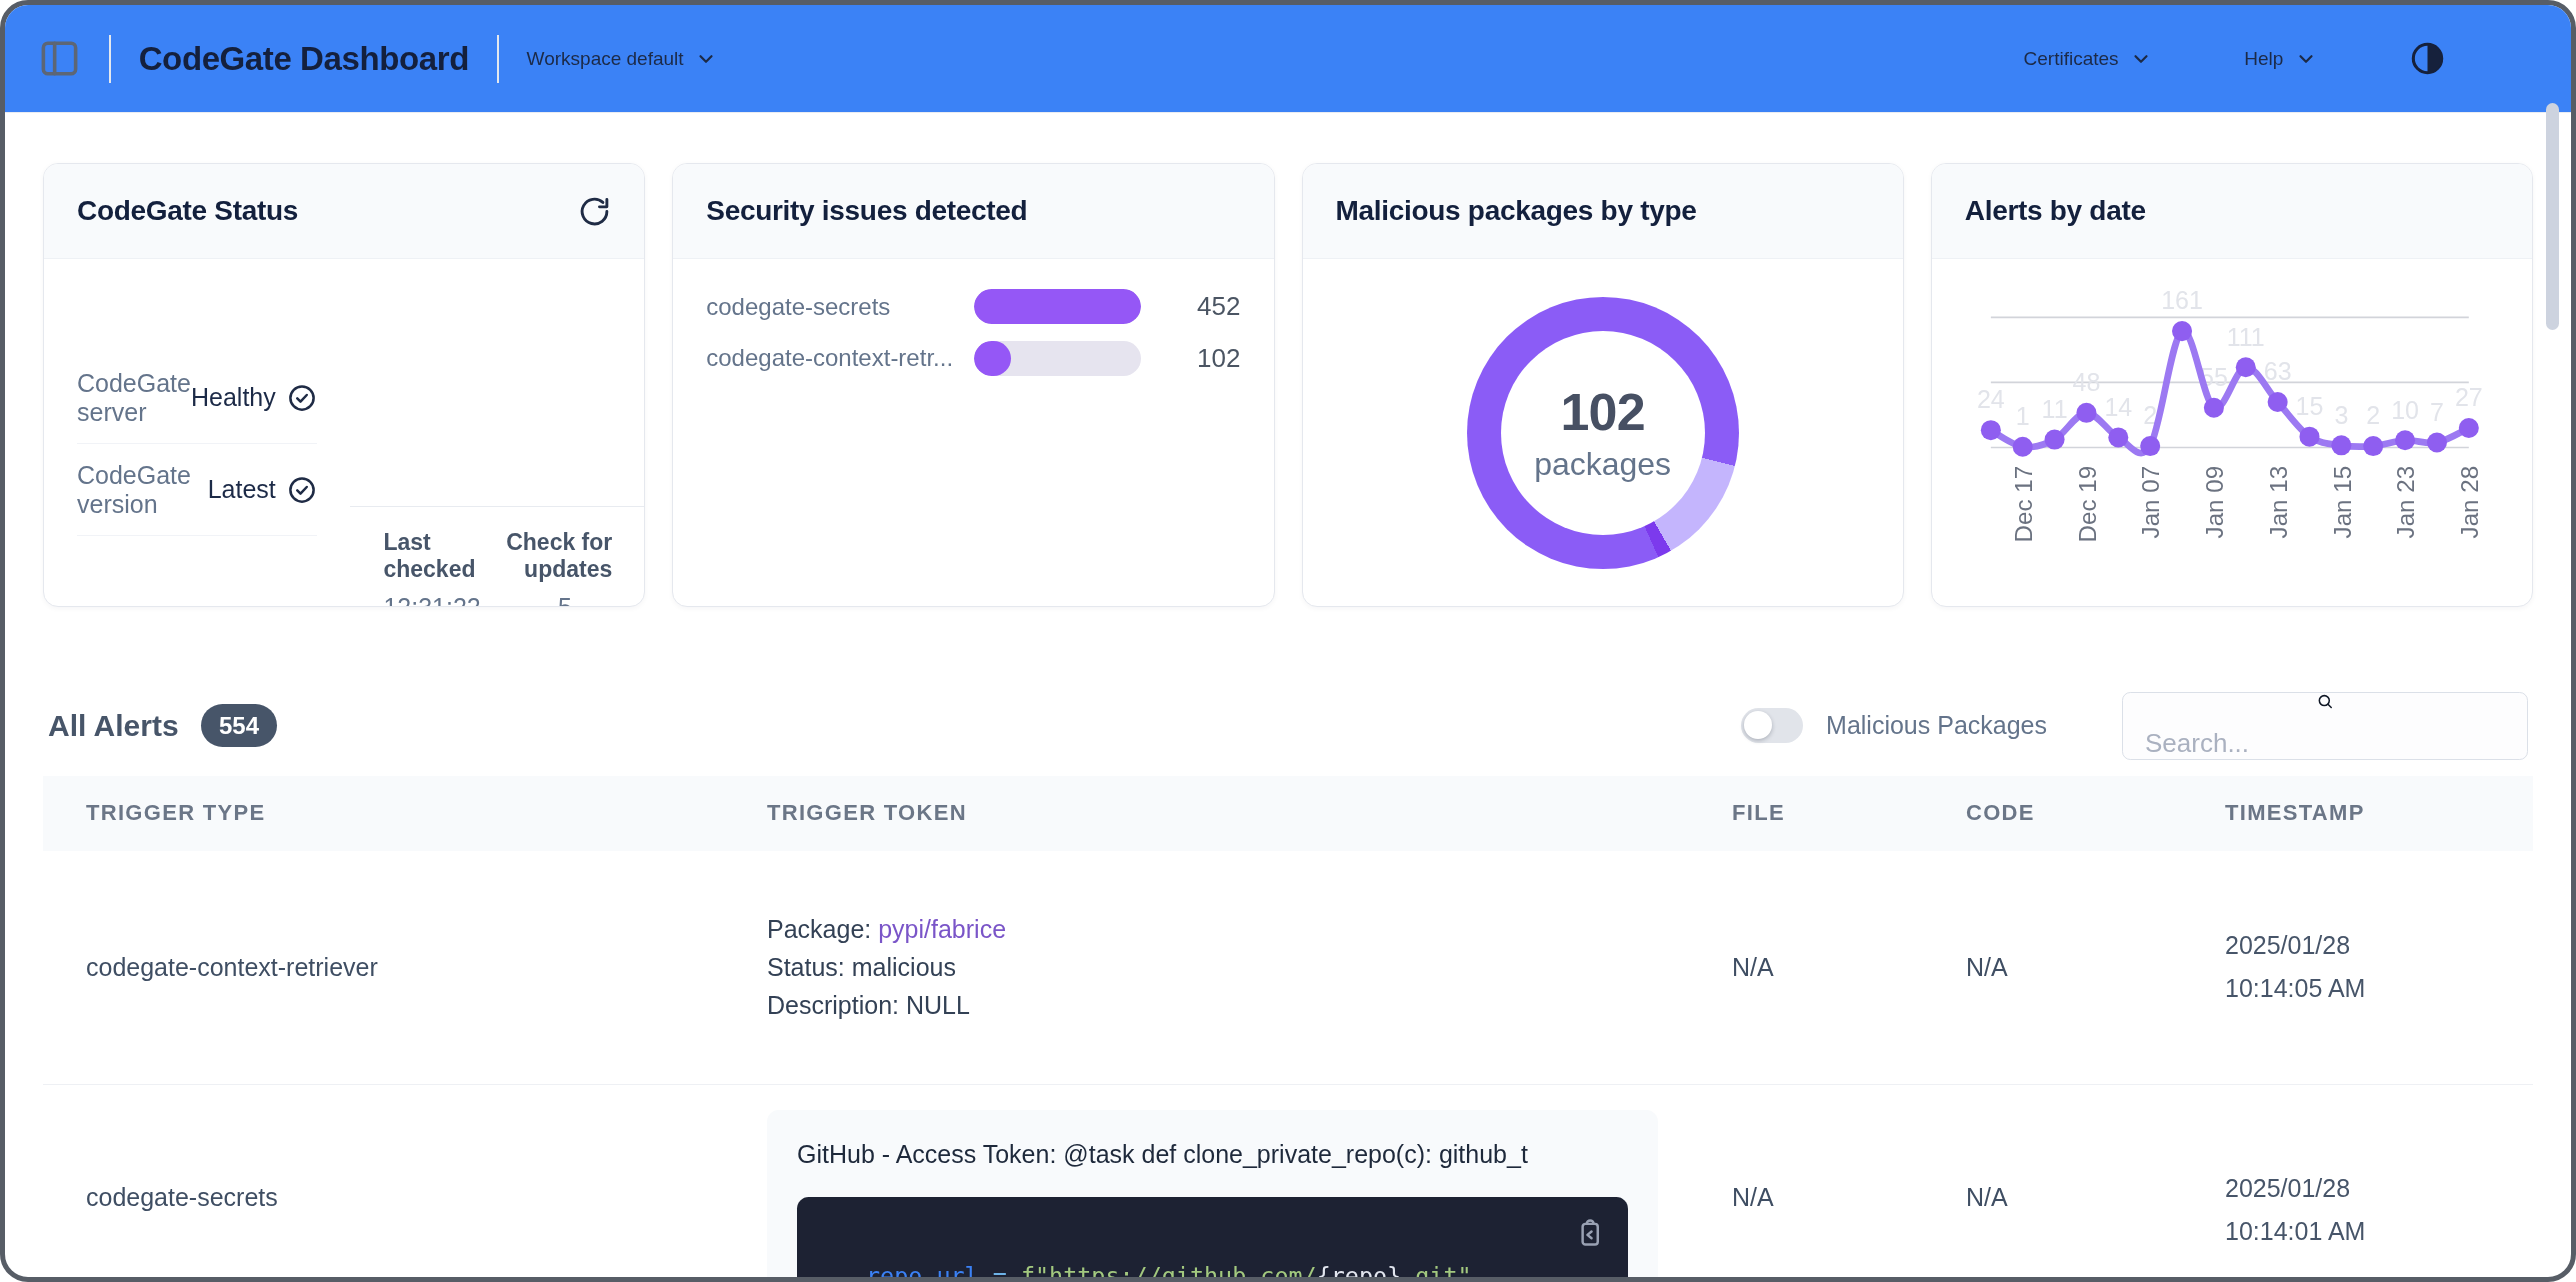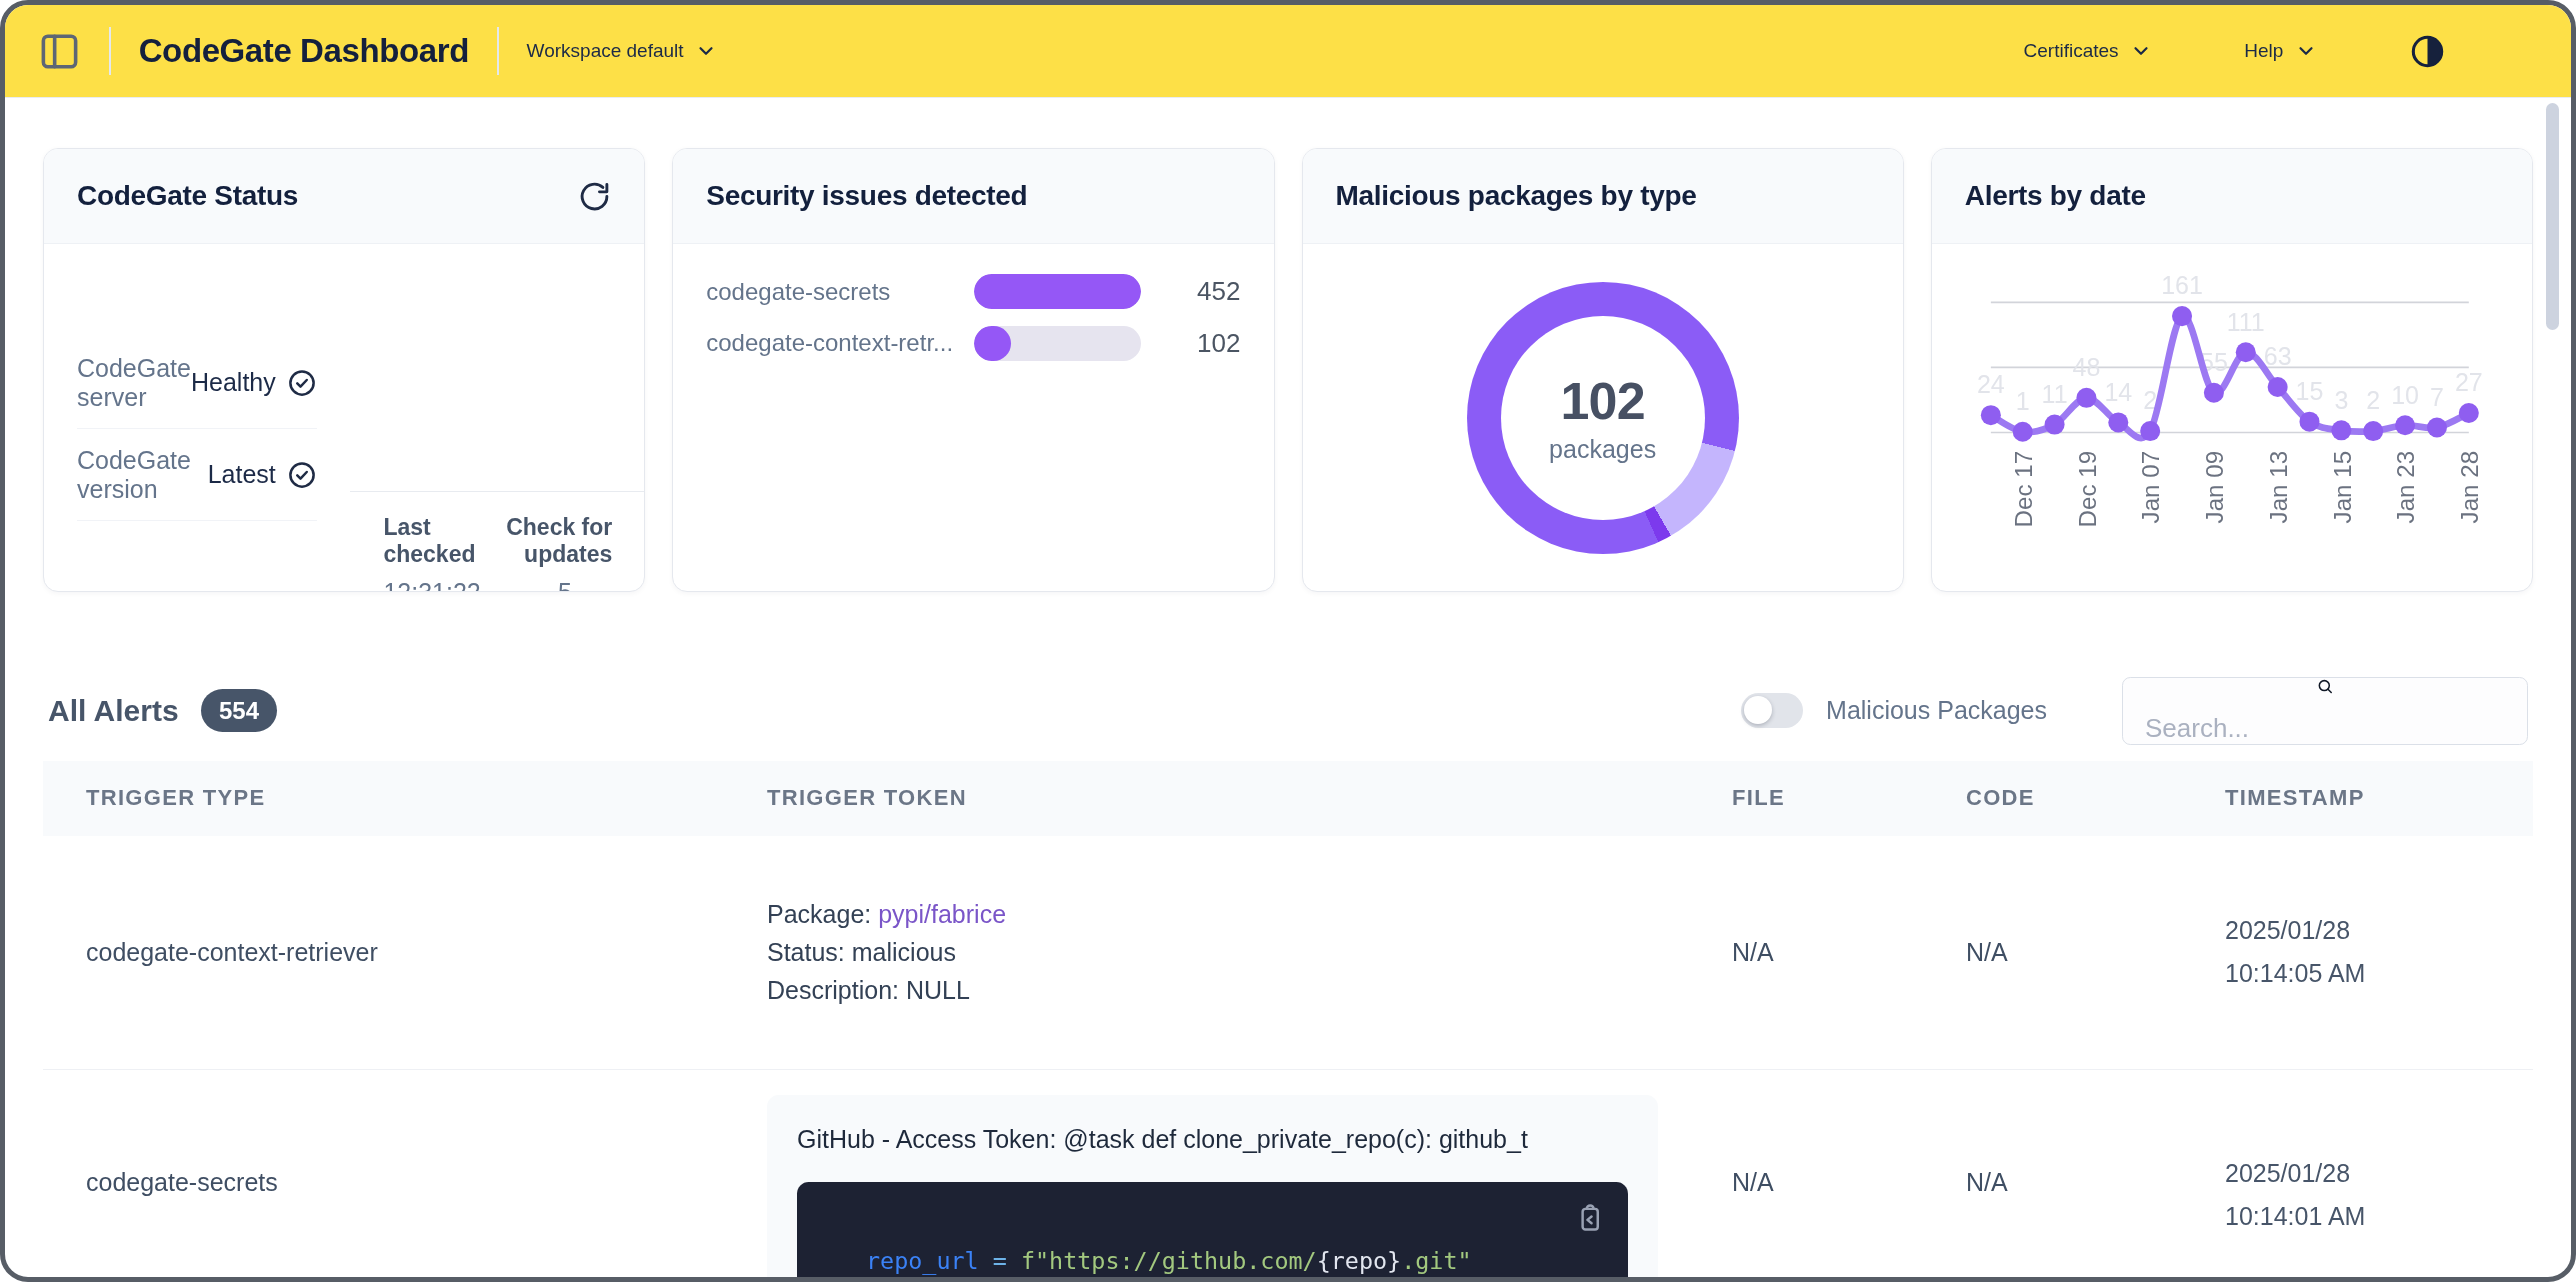--- a/index.html
+++ b/index.html
@@ -1,20 +1,20 @@
 <!DOCTYPE html>
 <html style="font-size:13.4px"><head>
 <meta charset="utf-8">
 <style>
   * { margin:0; padding:0; box-sizing:border-box; }
   html,body { width:2576px; height:1282px; background:#fff; font-family:"Liberation Sans","DejaVu Sans",sans-serif; }
   .window { position:fixed; inset:0; border:5px solid #575d66; border-radius:28px; overflow:hidden; background:#ffffff; }
 
   
-  .app-header { height:93px; background:#fde047; border-bottom:1.7px solid #e9ecf2; display:flex; align-items:center; padding:0 125px 0 33px; }
+  .app-header { height:108px; background:#3b82f6; border-bottom:1.7px solid #e9ecf2; display:flex; align-items:center; padding:0 125px 0 33px; }
   .icon-btn { display:flex; align-items:center; justify-content:center; cursor:pointer; }
   .v-divider { width:1.7px; height:48px; background:#e4e8ee; margin:0 28px; }
   .app-title { font-size:33px; font-weight:700; color:#14203d; letter-spacing:-0.4px; white-space:nowrap; }
   .menu-item { display:flex; align-items:center; gap:11.7px; font-size:19px; color:#1c2a47; cursor:pointer; white-space:nowrap; }
   .header-right { margin-left:auto; display:flex; align-items:center; gap:92px; }
 
   
   .main { padding:50px 38px 0 38px; }
   .cards-row { display:grid; grid-template-columns:repeat(4,1fr); gap:27px; }
   .card { height:444px; border:1.7px solid #e5e8ee; border-radius:15px; background:#fff; overflow:hidden; display:flex; flex-direction:column; box-shadow:0 1.7px 5px rgba(15,23,42,0.04); }
@@ -40,21 +40,21 @@
   .bar-label { flex:1; font-size:24px; color:#64748b; white-space:nowrap; overflow:hidden; }
   .bar-track { width:167px; height:35px; border-radius:17.5px; background:#e6e4ef; overflow:hidden; flex-shrink:0; margin-right:28px; }
   .bar-fill { height:100%; border-radius:17.5px; }
   .bar-value { width:72px; text-align:right; font-size:26px; font-weight:500; color:#4b5563; flex-shrink:0; }
 
   
   .donut-body { display:flex; align-items:center; justify-content:center; }
   .donut { width:272px; height:272px; border-radius:50%; position:relative; }
   .donut-hole { position:absolute; left:50%; top:50%; transform:translate(-50%,-50%); width:204px; height:204px; background:#fff; border-radius:50%; display:flex; flex-direction:column; align-items:center; justify-content:center; }
   .donut-value { font-size:52px; font-weight:700; color:#475063; letter-spacing:-0.8px; }
-  .donut-label { font-size:25px; color:#64748b; margin-top:3.3px; }
+  .donut-label { font-size:32px; color:#64748b; margin-top:3.3px; }
 
   
   .line-chart-svg { display:block; overflow:visible; }
 
   
   .alerts-head { margin-top:80px; display:flex; align-items:center; padding:0 5px; height:77px; }
   .alerts-title { font-size:30px; font-weight:700; color:#475569; }
   .alerts-count { margin-left:22px; background:#475569; color:#fff; font-size:24px; font-weight:600; padding:7.5px 18.4px; border-radius:22px; }
   .alerts-controls { margin-left:auto; display:flex; align-items:center; }
   .toggle { width:62px; height:35px; border-radius:17.5px; background:#e1e4ea; position:relative; cursor:pointer; flex-shrink:0; }

